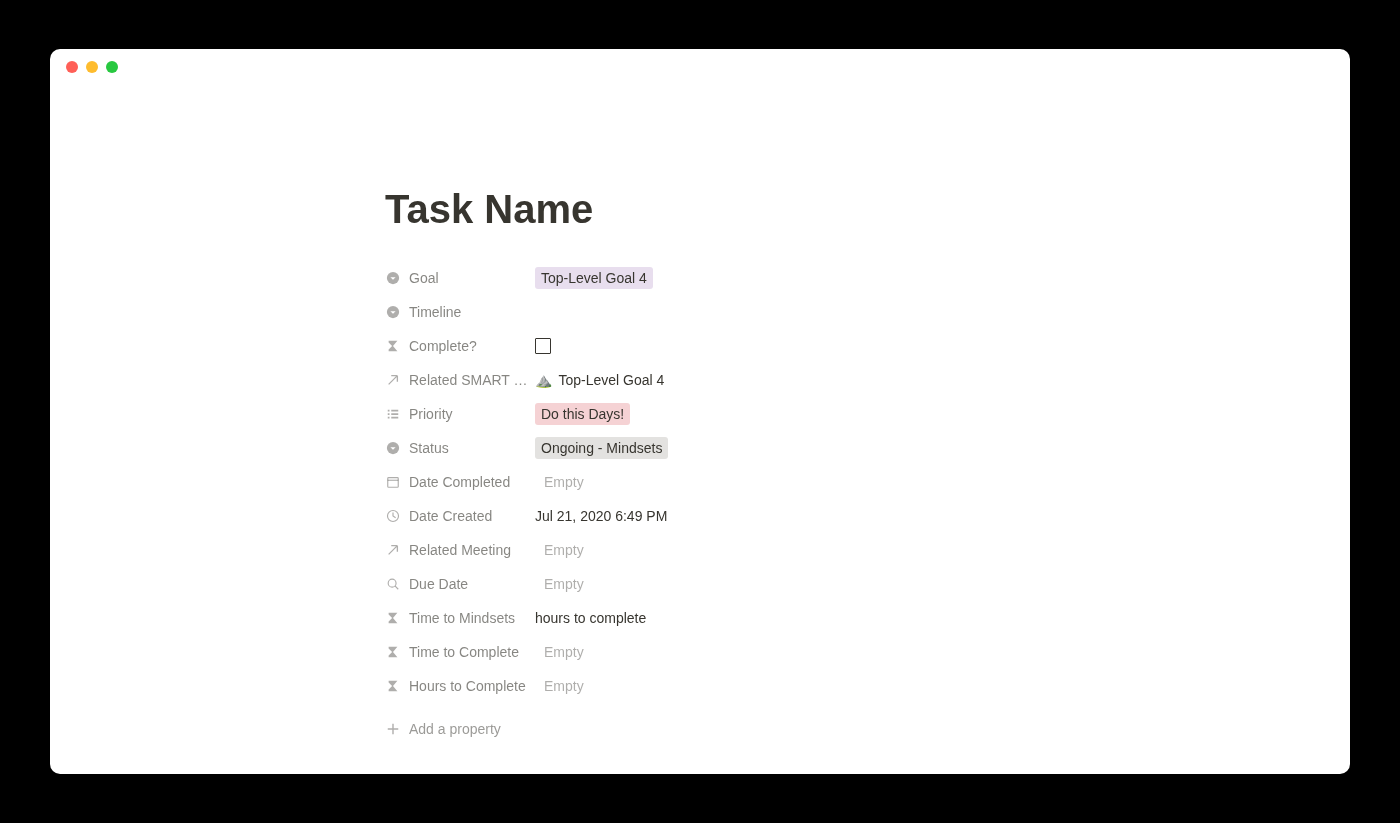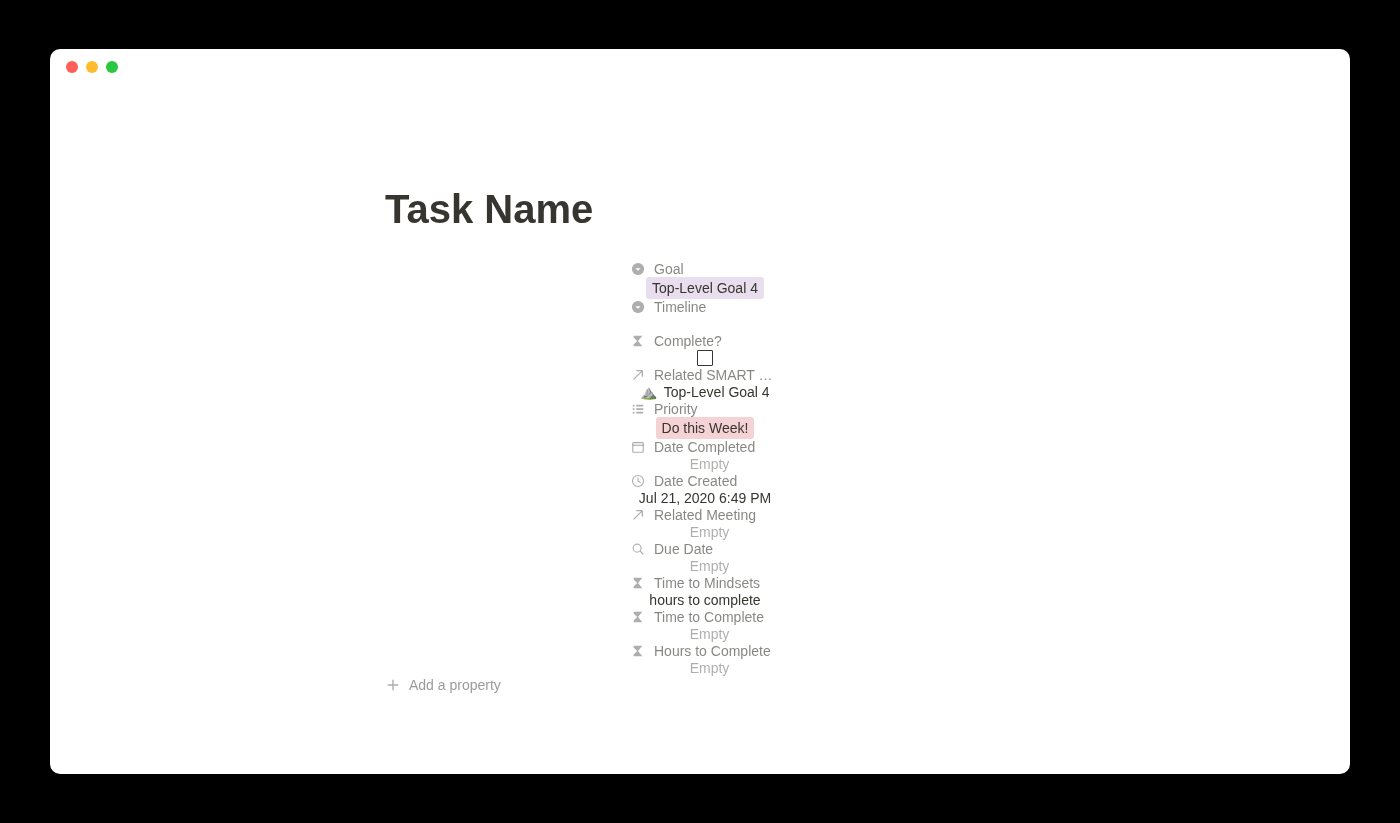--- a/index.html
+++ b/index.html
@@ -54,21 +54,20 @@
     color: #37352f;
     margin-bottom: 28px;
     line-height: 1.2;
   }
 
   .property-row {
     display: flex;
     align-items: center;
     min-height: 34px;
     font-size: 14px;
-    flex-direction: column;
   }
 
   .prop-label-col {
     display: flex;
     align-items: center;
     width: 150px;
     flex-shrink: 0;
     color: rgba(55,53,47,0.6);
     gap: 8px;
   }
@@ -129,21 +128,21 @@
     font-size: 14px;
   }
 
   .empty {
     color: rgba(55,53,47,0.4);
     margin-left: 9px;
   }
 
   .add-property {
     display: flex;
-    align-items: flex-start;
+    align-items: flex-end;
     gap: 8px;
     color: rgba(55,53,47,0.5);
     font-size: 14px;
     min-height: 34px;
     cursor: pointer;
   }
   .plus-icon {
     width: 16px;
     height: 16px;
     display: flex;
@@ -227,24 +226,38 @@
     <div class="property-row">
       <div class="prop-label-col">
         <span class="prop-icon">
           <svg viewBox="0 0 16 16">
               <path d="M2 3h2v2H2zM6 3h8v2H6zM2 7h2v2H2zM6 7h8v2H6zM2 11h2v2H2zM6 11h8v2H6z"></path>
             </svg>
         </span>
         <span class="prop-label">Priority</span>
       </div>
       <div class="prop-value-col">
-        <span class="tag tag-pink">Do this Week!</span>
-      </div>
-    </div>
-
+        <span class="tag tag-pink">Do this Days!</span>
+      </div>
+    </div>
+
+    <div class="property-row">
+      <div class="prop-label-col">
+        <span class="prop-icon">
+          <svg viewBox="0 0 16 16">
+              <circle cx="8" cy="8" r="7" fill="currentColor"></circle>
+              <path d="M5 7l3 3 3-3z" fill="#fff"></path>
+            </svg>
+        </span>
+        <span class="prop-label">Status</span>
+      </div>
+      <div class="prop-value-col">
+        <span class="tag tag-gray">Ongoing - Mindsets</span>
+      </div>
+    </div>
 
     <div class="property-row">
       <div class="prop-label-col">
         <span class="prop-icon">
           <svg viewBox="0 0 16 16">
               <rect x="2" y="3" width="12" height="11" rx="1" fill="none" stroke="currentColor" stroke-width="1.3"></rect>
               <path d="M2 6h12" stroke="currentColor" stroke-width="1.3"></path>
             </svg>
         </span>
         <span class="prop-label">Date Completed</span>

